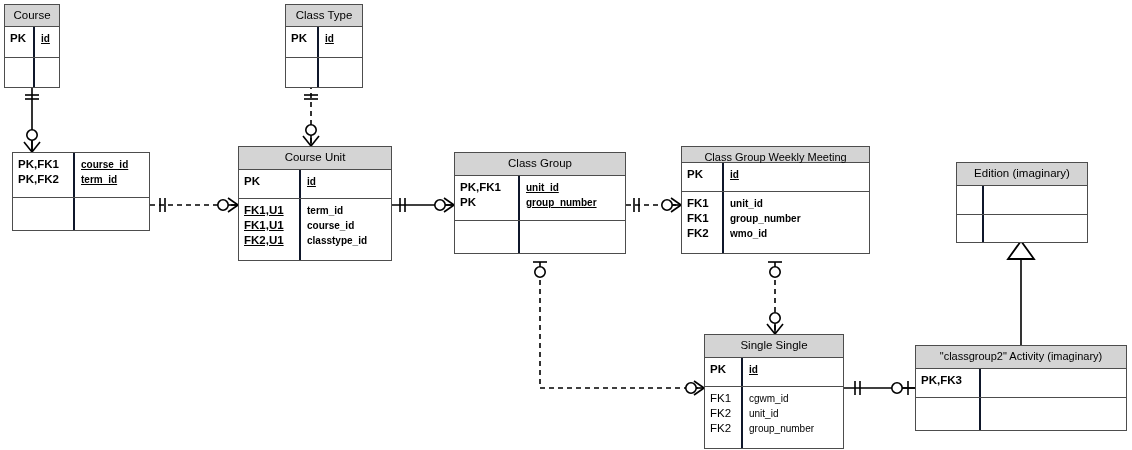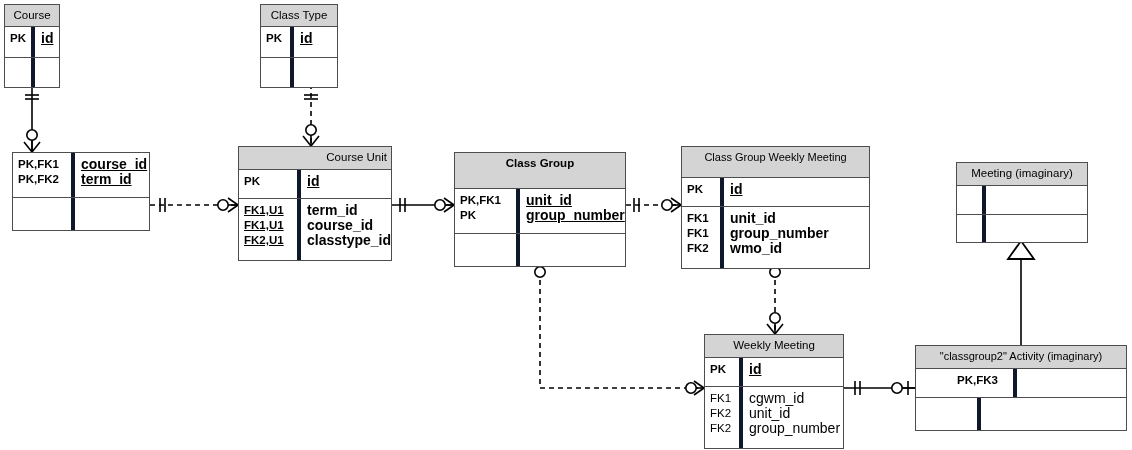--- a/index.html
+++ b/index.html
@@ -29,31 +29,31 @@
     white-space:nowrap;
   }
   .ent-sec{
     box-sizing:border-box;
     display:flex;
     position:relative;
   }
   .ent-sec + .ent-sec{border-top:1px solid #4d4d4d;}
   .col-key{
     box-sizing:border-box;
-    border-right:4px solid #0f172a;
+    border-right:2px solid #0f172a;
     padding:4px 20px 4px 5px;
     font-size:11.5px;
     line-height:15px;
     white-space:nowrap;
     flex:0 0 auto;
   }
   .col-attr{
     box-sizing:border-box;
     padding:4px 4px 4px 6px;
-    font-size:14px;
+    font-size:10px;
     line-height:15px;
     white-space:nowrap;
     flex:1 1 auto;
   }
   .bold .col-key,.bold .col-attr{font-weight:bold;}
   .pkrow .col-attr span{text-decoration:underline;}
   .row{display:block;}
   .empty-sec{min-height:18px;}
 
   
@@ -163,21 +163,21 @@
           </div>
           <div class="col-attr">
             <div class="row"><span>id</span></div>
           </div>
         </div>
         <div class="ent-sec empty-sec" style="height: 30px;">
           <div class="col-key" style="width: 30px;"></div>
           <div class="col-attr"></div>
         </div>
       </div>
-      <div class="entity" style="left: 260px; top: 4px; width: 78px;">
+      <div class="entity" style="left: 285px; top: 4px; width: 78px;">
         <div class="ent-title" style="height: 22px;">Class Type</div>
         <div class="ent-sec bold pkrow" style="height: 30px;">
           <div class="col-key" style="width: 33px;">
             <div class="row">PK</div>
           </div>
           <div class="col-attr">
             <div class="row"><span>id</span></div>
           </div>
         </div>
         <div class="ent-sec empty-sec" style="height: 30px;">
@@ -195,21 +195,21 @@
             <div class="row"><span>course_id</span></div>
             <div class="row"><span>term_id</span></div>
           </div>
         </div>
         <div class="ent-sec empty-sec" style="height: 33px;">
           <div class="col-key" style="width: 62px;"></div>
           <div class="col-attr"></div>
         </div>
       </div>
       <div class="entity" style="left: 238px; top: 146px; width: 154px;">
-        <div class="ent-title" style="height: 23px; text-align: right;">Course Unit</div>
+        <div class="ent-title" style="height: 23px;">Course Unit</div>
         <div class="ent-sec bold pkrow" style="height: 28px;">
           <div class="col-key" style="width: 62px;">
             <div class="row">PK</div>
           </div>
           <div class="col-attr">
             <div class="row"><span>id</span></div>
           </div>
         </div>
         <div class="ent-sec bold" style="height: 62px;">
           <div class="col-key" style="width: 62px; text-decoration: underline;">
@@ -218,38 +218,38 @@
             <div class="row">FK2,U1</div>
           </div>
           <div class="col-attr">
             <div class="row"><span>term_id</span></div>
             <div class="row"><span>course_id</span></div>
             <div class="row"><span>classtype_id</span></div>
           </div>
         </div>
       </div>
       <div class="entity" style="left: 454px; top: 152px; width: 172px;">
-        <div class="ent-title" style="height: 36px; font-weight: bold;">Class Group</div>
+        <div class="ent-title" style="height: 23px;">Class Group</div>
         <div class="ent-sec bold pkrow" style="height: 44px;">
           <div class="col-key" style="width: 65px;">
             <div class="row">PK,FK1</div>
             <div class="row">PK</div>
           </div>
           <div class="col-attr">
             <div class="row"><span>unit_id</span></div>
             <div class="row"><span>group_number</span></div>
           </div>
         </div>
         <div class="ent-sec empty-sec" style="height: 33px;">
           <div class="col-key" style="width: 65px;"></div>
           <div class="col-attr"></div>
         </div>
       </div>
       <div class="entity" style="left: 681px; top: 146px; width: 189px;">
-        <div class="ent-title small-title" style="height: 31px;">Class Group Weekly Meeting</div>
+        <div class="ent-title small-title" style="height: 16px;">Class Group Weekly Meeting</div>
         <div class="ent-sec bold pkrow" style="height: 28px;">
           <div class="col-key" style="width: 42px;">
             <div class="row">PK</div>
           </div>
           <div class="col-attr">
             <div class="row"><span>id</span></div>
           </div>
         </div>
         <div class="ent-sec bold" style="height: 62px;">
           <div class="col-key" style="width: 42px;">
@@ -258,32 +258,32 @@
             <div class="row">FK2</div>
           </div>
           <div class="col-attr">
             <div class="row"><span>unit_id</span></div>
             <div class="row"><span>group_number</span></div>
             <div class="row"><span>wmo_id</span></div>
           </div>
         </div>
       </div>
       <div class="entity" style="left: 956px; top: 162px; width: 132px;">
-        <div class="ent-title" style="height: 23px;">Meeting (imaginary)</div>
+        <div class="ent-title" style="height: 23px;">Edition (imaginary)</div>
         <div class="ent-sec empty-sec" style="height: 28px;">
           <div class="col-key" style="width: 13px;"></div>
           <div class="col-attr"></div>
         </div>
         <div class="ent-sec empty-sec" style="height: 28px;">
           <div class="col-key" style="width: 13px;"></div>
           <div class="col-attr"></div>
         </div>
       </div>
       <div class="entity" style="left: 704px; top: 334px; width: 140px;">
-        <div class="ent-title" style="height: 23px;">Weekly Meeting</div>
+        <div class="ent-title" style="height: 23px;">Single Single</div>
         <div class="ent-sec bold pkrow" style="height: 28px;">
           <div class="col-key" style="width: 38px;">
             <div class="row">PK</div>
           </div>
           <div class="col-attr">
             <div class="row"><span>id</span></div>
           </div>
         </div>
         <div class="ent-sec" style="height: 62px;">
           <div class="col-key" style="width: 38px;">
@@ -294,21 +294,21 @@
           <div class="col-attr">
             <div class="row"><span>cgwm_id</span></div>
             <div class="row"><span>unit_id</span></div>
             <div class="row"><span>group_number</span></div>
           </div>
         </div>
       </div>
       <div class="entity" style="left: 915px; top: 345px; width: 212px;">
         <div class="ent-title small-title" style="height: 23px;">"classgroup2" Activity (imaginary)</div>
         <div class="ent-sec bold pkrow" style="height: 28px;">
-          <div class="col-key" style="width: 65px; margin-left: 36px;">
+          <div class="col-key" style="width: 65px;">
             <div class="row">PK,FK3</div>
           </div>
         </div>
         <div class="ent-sec empty-sec" style="height: 33px;">
           <div class="col-key" style="width: 65px;"></div>
           <div class="col-attr"></div>
         </div>
       </div>
     </div>
 

